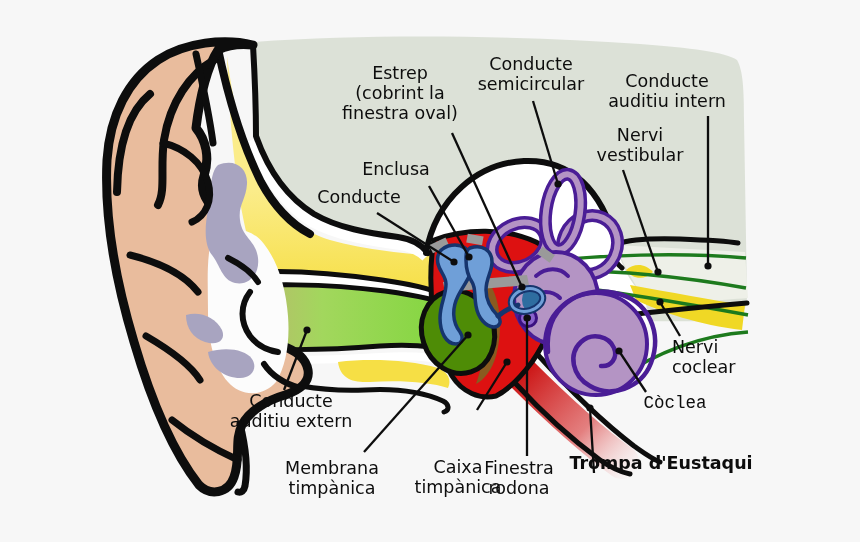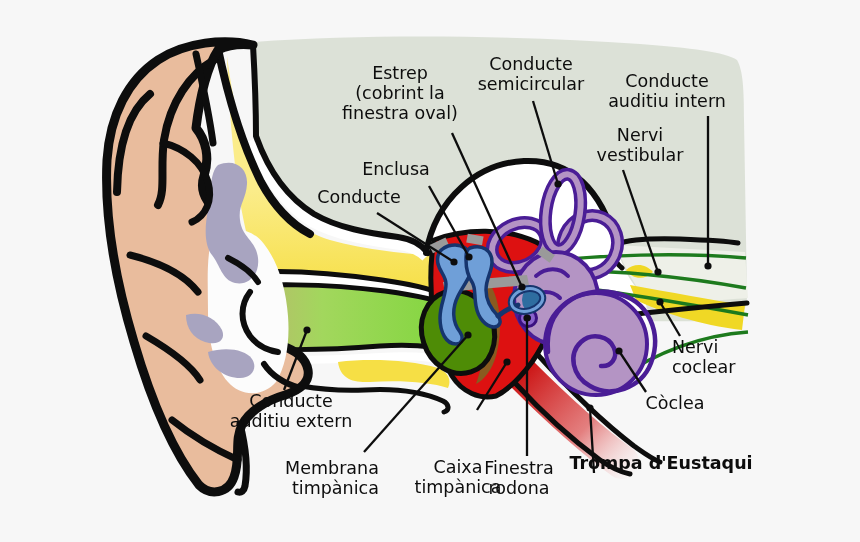--- a/index.html
+++ b/index.html
@@ -196,24 +196,24 @@
       <div class="label" style="left: 531px; top: 55px;">Conducte
 semicircular</div>
       <div class="label" style="left: 667px; top: 72px;">Conducte
 auditiu intern</div>
       <div class="label" style="left: 640px; top: 126px;">Nervi
 vestibular</div>
       <div class="label" style="left: 396px; top: 160px;">Enclusa</div>
       <div class="label" style="left: 359px; top: 188px;">Conducte</div>
       <div class="label" style="left: 291px; top: 392px;">Conducte
 auditiu extern</div>
-      <div class="label" style="left: 332px; top: 459px; text-align: right;">Membrana
+      <div class="label" style="left: 332px; top: 459px;">Membrana
 timpànica</div>
       <div class="label" style="left: 458px; top: 414px; margin-top: 44px;">Caixa
 timpànica</div>
       <div class="label" style="left: 519px; top: 459px;">Finestra
 rodona</div>
       <div class="label" style="left: 661px; top: 454px; font-weight: bold;">Trompa d'Eustaqui</div>
-      <div class="label" style="left: 675px; top: 394px;">Còclea</div>
+      <div class="label" style="left: 675px; top: 394px; font-family: Liberation Mono, monospace;">Còclea</div>
       <div class="label left" style="left: 672px; top: 338px;">Nervi
 coclear</div>
     </div>
 </div>
 
 </body></html>

